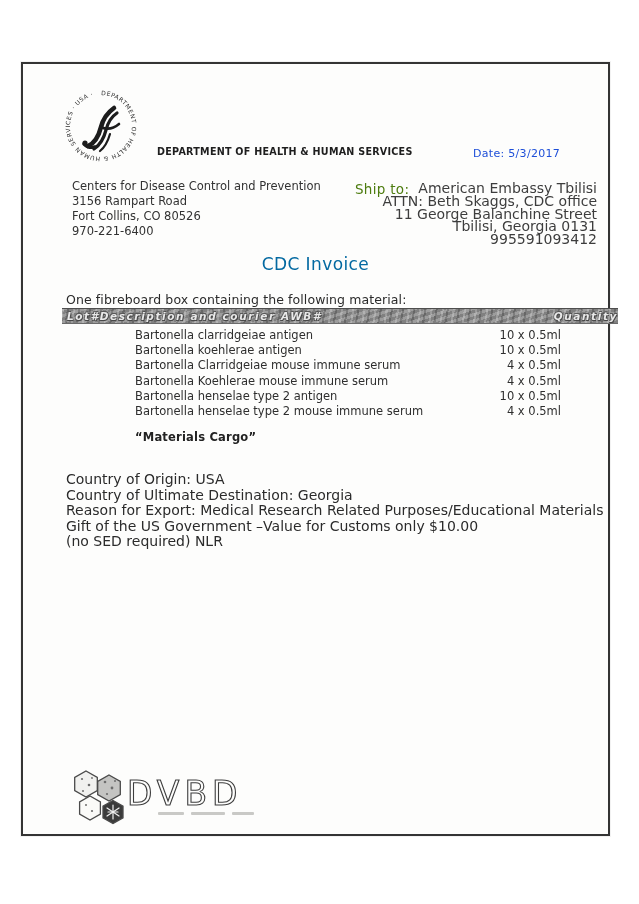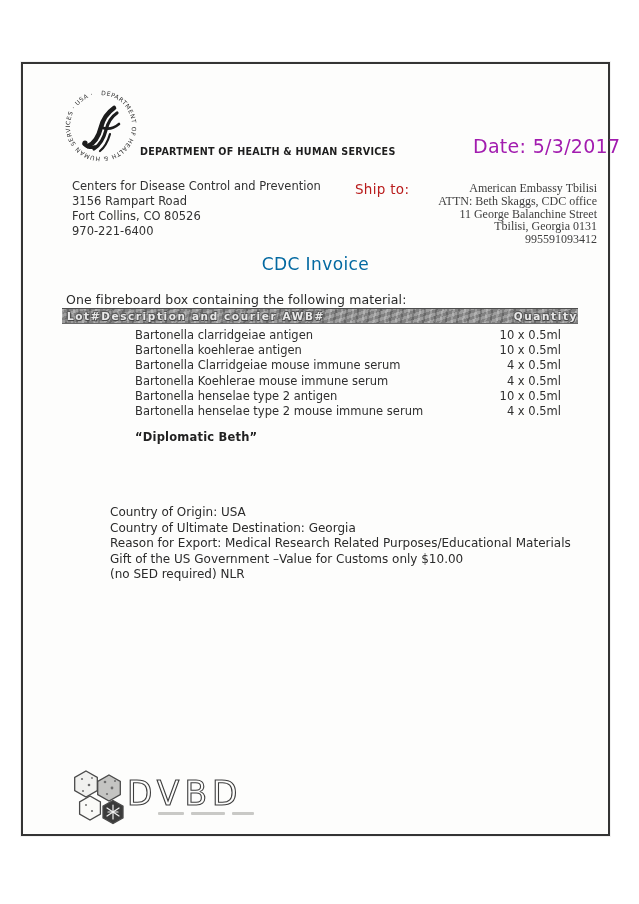--- a/index.html
+++ b/index.html
@@ -11,77 +11,77 @@
   }
   .page{
     position:absolute;left:21px;top:62px;width:585px;height:770px;
     border:2px solid #343434;
     background:#fdfdfc;
     box-shadow:0 0 0 1px rgba(0,0,0,0.05);
   }
   
   .hhs-logo{position:absolute;left:39px;top:22px;width:78px;height:84px;}
   .dept{
-    position:absolute;left:117px;top:82px;
+    position:absolute;left:134px;top:82px;
     font-size:9.6px;font-weight:bold;letter-spacing:0.25px;color:#1e1e1e;
     white-space:nowrap;
   }
   .date{
-    position:absolute;left:450px;top:71px;
-    font-size:19px;color:#a21caf;letter-spacing:0.3px;white-space:nowrap;
+    position:absolute;left:450px;top:83px;
+    font-size:11px;color:#1d4ed8;letter-spacing:0.3px;white-space:nowrap;
   }
   .sender{
     position:absolute;left:49px;top:115px;
     font-size:11.5px;line-height:15px;color:#323232;
   }
   .shipto{
     position:absolute;left:332px;top:117px;
-    font-size:13.5px;color:#b91c1c;letter-spacing:0.3px;
+    font-size:13.5px;color:#4d7c0f;letter-spacing:0.3px;
   }
   .recipient{
     position:absolute;right:11px;top:118px;
-    font-size:12px;line-height:12.8px;text-align:right;color:#3d3d3d;font-family:Liberation Serif, serif;
+    font-size:14px;line-height:12.8px;text-align:right;color:#3d3d3d;
   }
   .title{
     position:absolute;left:0;top:190px;width:100%;
     text-align:center;font-size:17px;letter-spacing:0.4px;color:#0369a1;
   }
   .intro{
     position:absolute;left:43px;top:228px;
     font-size:12.5px;color:#2a2a2a;letter-spacing:0.1px;
   }
   .bar{
-    position:absolute;left:39px;top:244px;width:516px;height:16px;
+    position:absolute;left:39px;top:244px;width:556px;height:16px;
     box-sizing:border-box;
     border-top:1px solid #4e4e4e;border-bottom:1px solid #6a6a6a;
     background:
       repeating-linear-gradient(100deg, rgba(255,255,255,0.22) 0 2px, rgba(0,0,0,0) 2px 5px, rgba(0,0,0,0.20) 5px 7px, rgba(0,0,0,0) 7px 11px),
       repeating-linear-gradient(-18deg, rgba(0,0,0,0.10) 0 3px, rgba(255,255,255,0.12) 3px 6px),
       #8f8f8f;
     display:flex;align-items:center;
-    font-weight:bold;font-size:10.5px;
+    font-style:italic;font-weight:bold;font-size:10.5px;
     color:#e9e9e9;letter-spacing:1.6px;white-space:nowrap;
     text-shadow:0.8px 0.8px 0 #474747,-0.6px -0.6px 0 #5a5a5a,0.6px -0.6px 0 #515151,-0.6px 0.6px 0 #515151;
   }
   .bar .lot{padding-left:5px;}
   .bar .desc{}
   .bar .qty{margin-left:auto;padding-right:0;}
   .rows{
     position:absolute;left:112px;top:264px;right:47px;
     font-size:11.5px;line-height:15.2px;color:#2e2e2e;
   }
   .row{display:flex;justify-content:space-between;}
   .row .q{text-align:right;}
   .cargo{
     position:absolute;left:112px;top:366px;
     font-size:11.5px;font-weight:bold;color:#222;letter-spacing:0.2px;
   }
   .export{
-    position:absolute;left:43px;top:441px;
-    font-size:12px;line-height:15.6px;color:#2b2b2b;margin-left:44px;
+    position:absolute;left:43px;top:408px;
+    font-size:14px;line-height:15.6px;color:#2b2b2b;
   }
   .dvbd{position:absolute;left:36px;top:703px;width:210px;height:66px;}
   .smudge{position:absolute;left:135px;top:748px;display:flex;gap:7px;}
   .smudge i{display:block;height:3px;background:#c9c9c6;border-radius:1px;}
   .smudge i:nth-child(1){width:26px;}
   .smudge i:nth-child(2){width:34px;}
   .smudge i:nth-child(3){width:22px;}
 </style>
 </head>
 <body>
@@ -155,21 +155,21 @@
     <div class="row">
       <span class="d">Bartonella henselae type 2 antigen</span>
       <span class="q">10 x 0.5ml</span>
     </div>
     <div class="row">
       <span class="d">Bartonella henselae type 2 mouse immune serum</span>
       <span class="q">4 x 0.5ml</span>
     </div>
   </div>
 
-  <div class="cargo">“Diplomatic Beth”</div>
+  <div class="cargo">“Materials Cargo”</div>
 
   <div class="export">
     <div>Country of Origin: USA</div>
     <div>Country of Ultimate Destination: Georgia</div>
     <div>Reason for Export: Medical Research Related Purposes/Educational Materials</div>
     <div>Gift of the US Government –Value for Customs only $10.00</div>
     <div>(no SED required) NLR</div>
   </div>
 
   <svg class="dvbd" viewBox="0 0 210 66">

